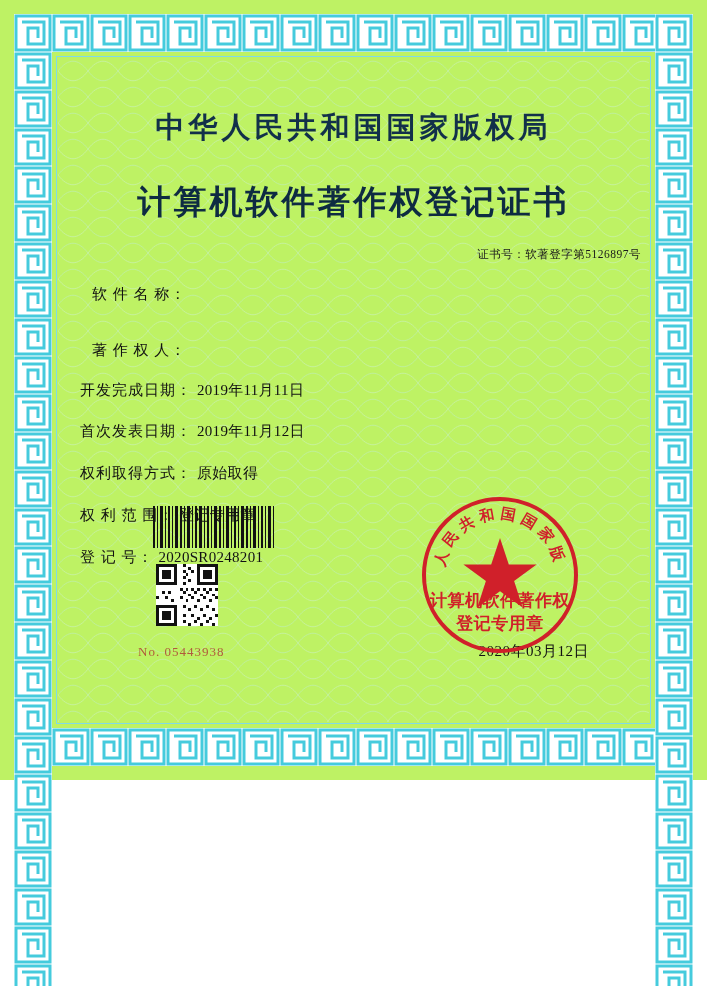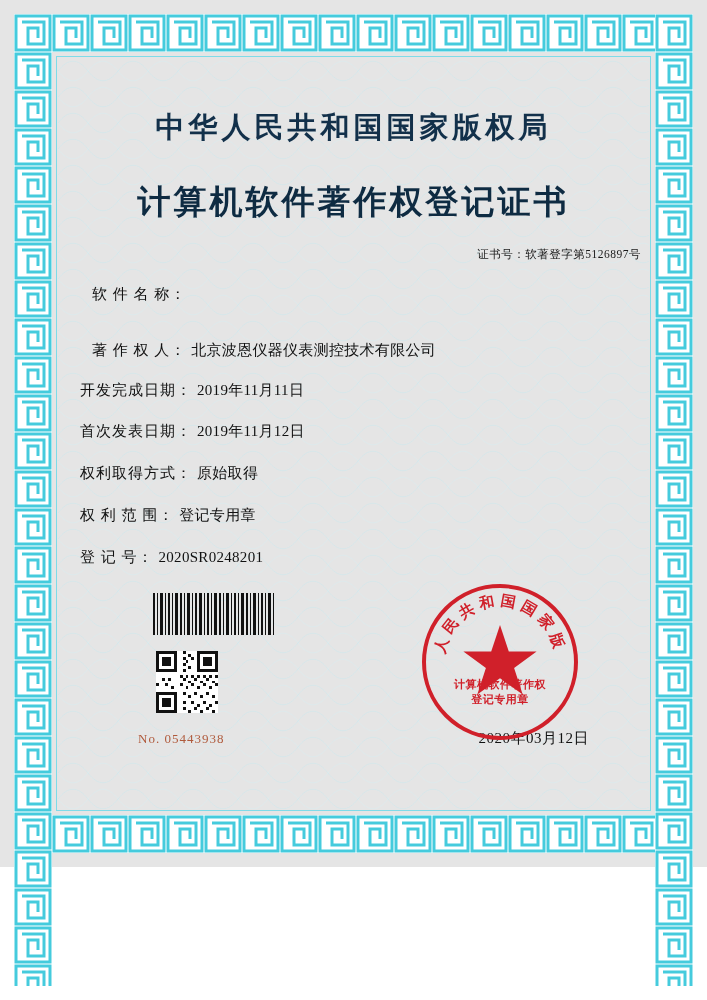--- a/index.html
+++ b/index.html
@@ -10,22 +10,22 @@
   body {
     width: 707px;
     height: 1000px;
     font-family: "Liberation Serif", "DejaVu Serif", serif;
     overflow: hidden;
   }
 
   .certificate {
     position: relative;
     width: 707px;
-    height: 867px;
-    background: #e5e5e5;
+    height: 780px;
+    background: #bef264;
     box-sizing: border-box;
   }
   .meander {
     position: absolute;
     box-sizing: border-box;
   }
   .meander-top, .meander-bottom {
     left: 14px;
     width: 679px;
     height: 38px;
@@ -197,21 +197,21 @@
     width: 162px;
     height: 162px;
   }
 
   .seal-text-center {
     position: absolute;
     left: 0; right: 0;
     top: 96px;
     text-align: center;
     color: #d0202a;
-    font-size: 11px;
+    font-size: 17px;
     line-height: 1.35;
     letter-spacing: 0.5px;
     font-family: "Liberation Sans", sans-serif;
     font-weight: bold;
   }
 </style>
 </head>
 <body>
 
 <div class="certificate">
@@ -290,21 +290,20 @@
       <div class="field-row">
         <span class="field-label">软 件 名 称</span>
         <span class="field-colon">：</span>
       </div>
 
       <div class="spacer-lg"></div>
 
       <div class="field-row">
         <span class="field-label">著 作 权 人</span>
         <span class="field-colon">：</span>
-        <span class="field-value">北京波恩仪器仪表测控技术有限公司</span>
       </div>
     </div>
 
     <div class="dates-block">
 
       <div class="field-row">
         <span class="field-label">开发完成日期</span>
         <span class="field-colon">：</span>
         <span class="field-value">2019年11月11日</span>
       </div>

